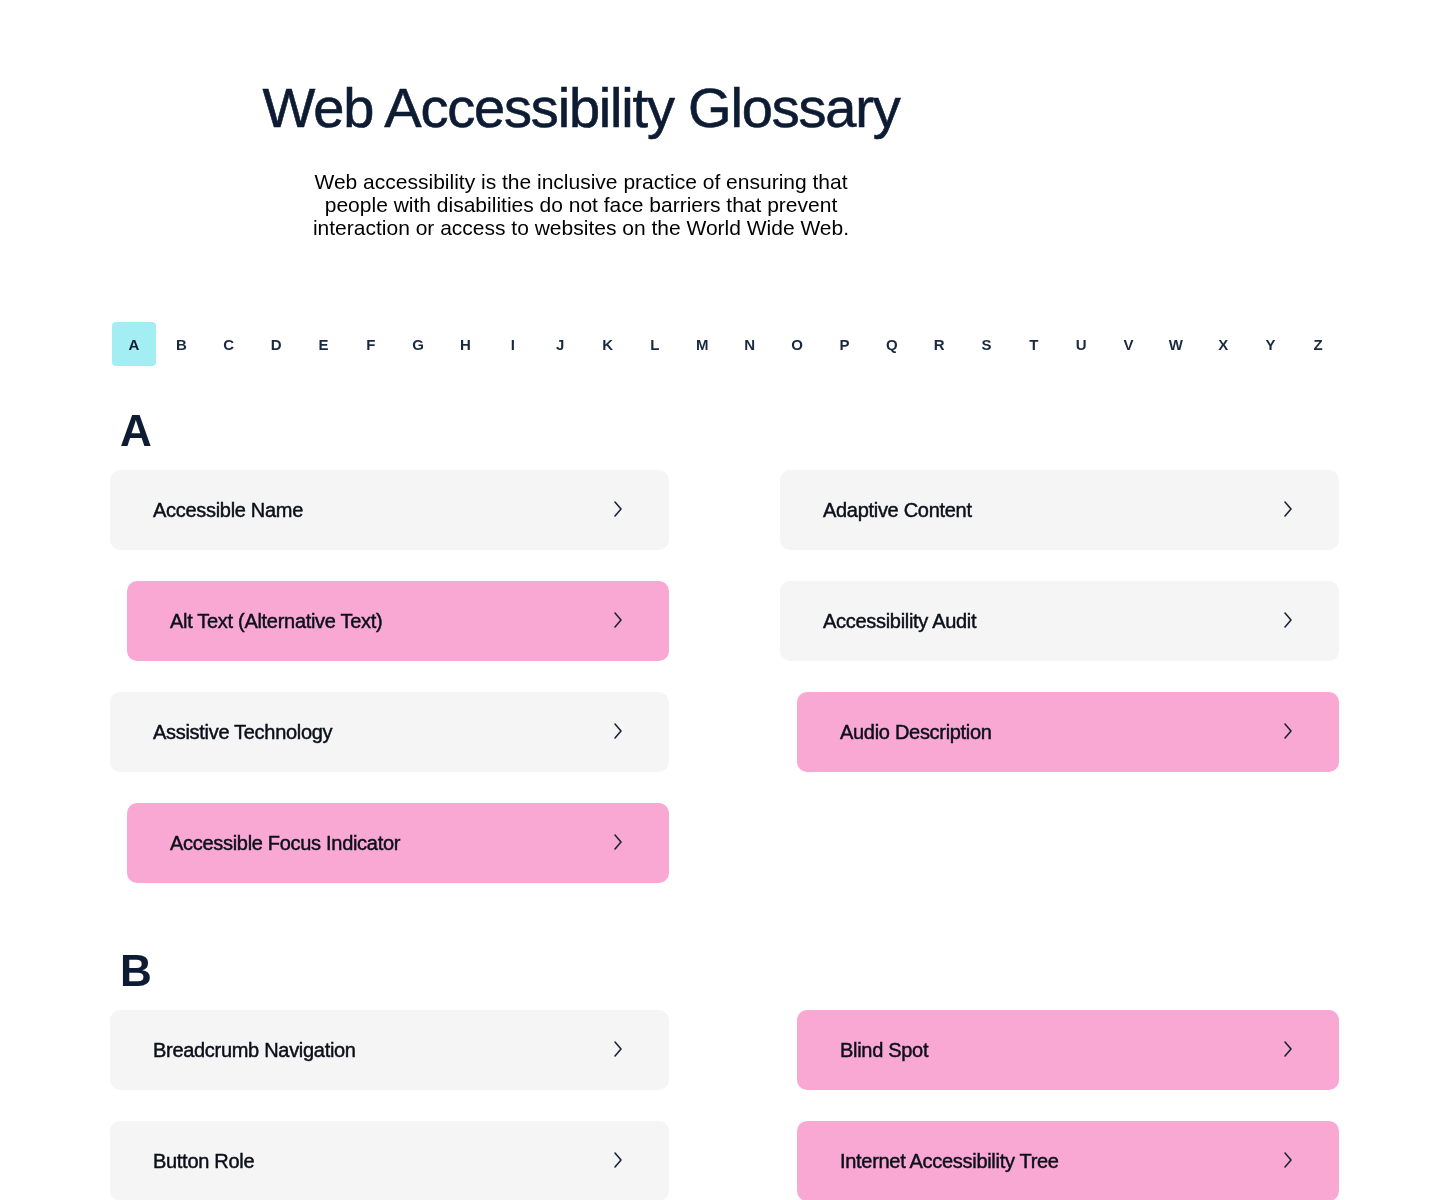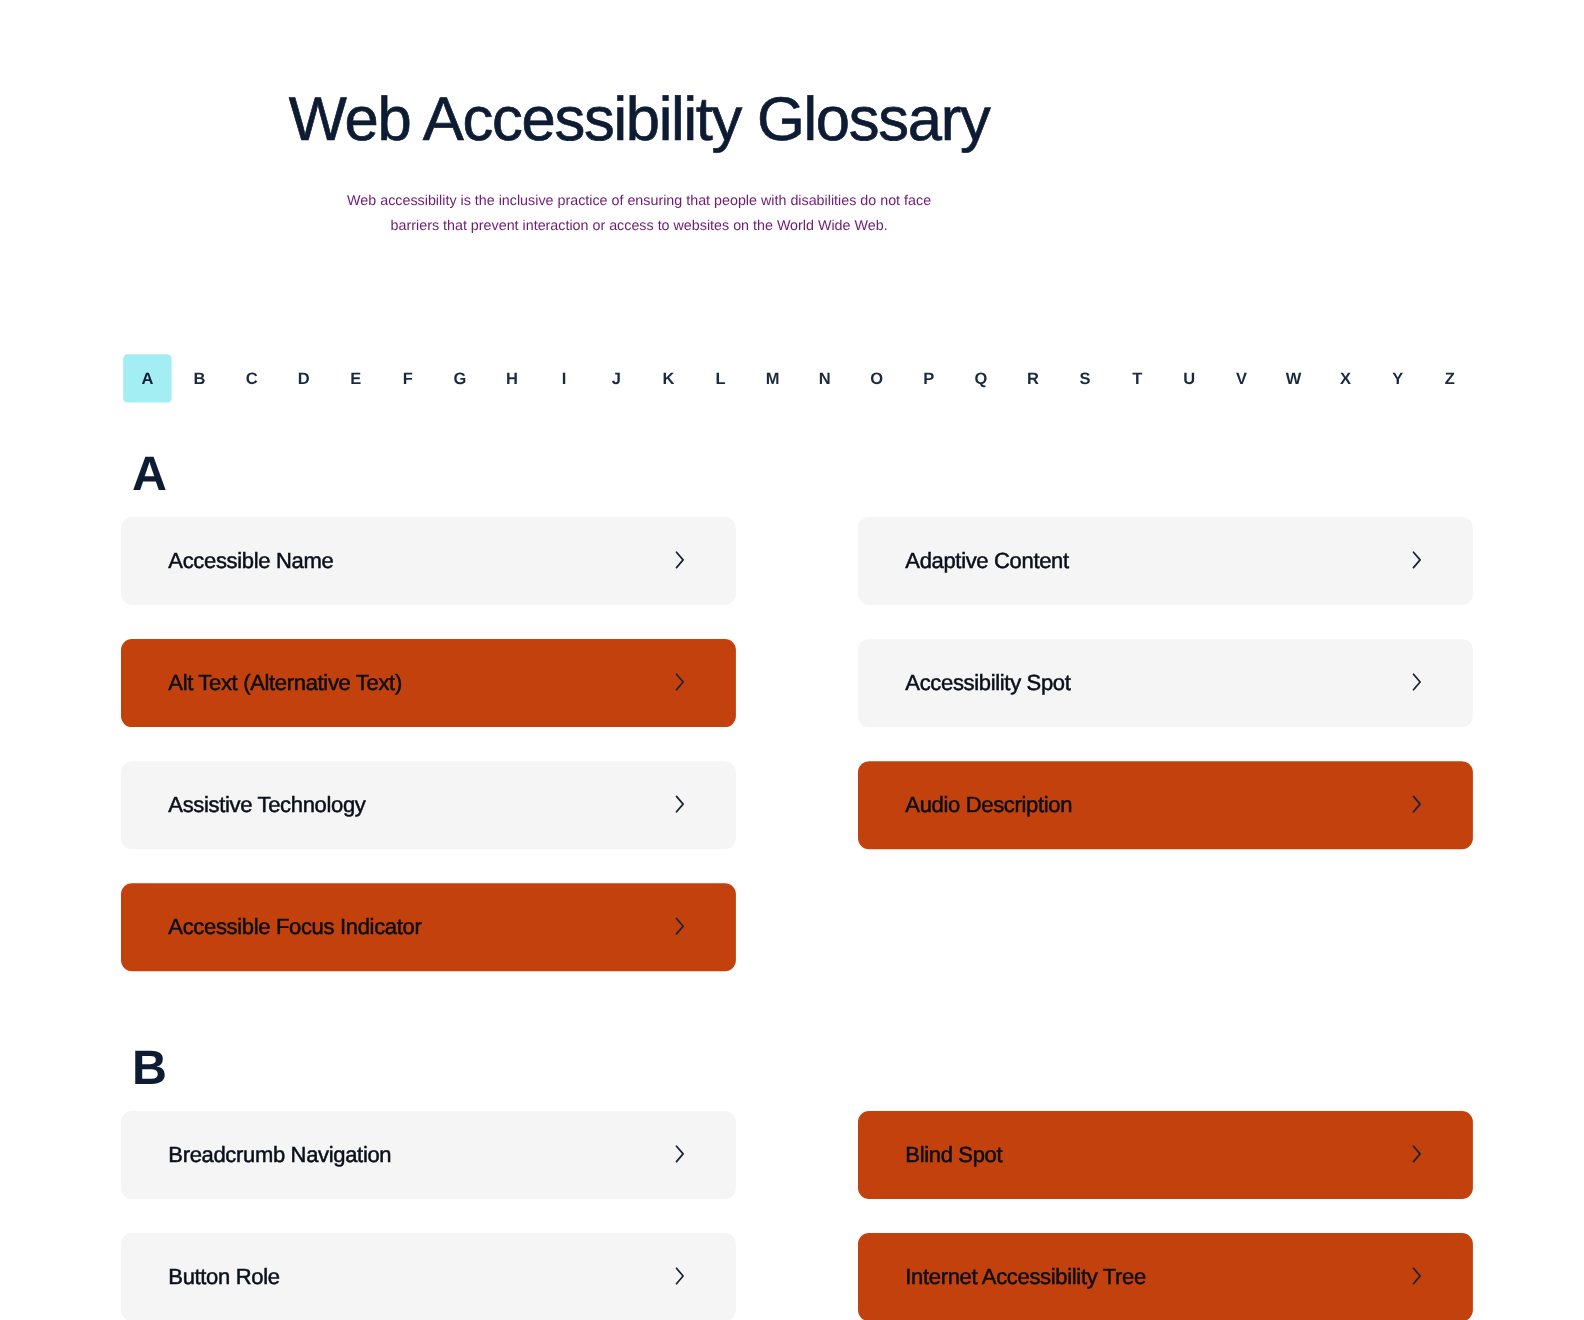--- a/index.html
+++ b/index.html
@@ -1,32 +1,32 @@
 <!DOCTYPE html>
 <html><head>
 <meta charset="utf-8">
 <style>
   * { box-sizing: border-box; margin: 0; padding: 0; }
   html, body { width: 1440px; height: 1200px; overflow: hidden; background: #ffffff; }
   body { font-family: "Liberation Sans", sans-serif; color: #0f1d36; position: relative; }
 
   .hero { position: absolute; top: 76px; left: 0; width: 1162px; text-align: center; }
   .hero h1 { font-size: 56px; font-weight: 400; letter-spacing: -1.2px; color: #0d1b33; line-height: 64px; -webkit-text-stroke: 0.6px #0d1b33; }
-  .hero p { margin: 30px auto 0; width: 560px; font-size: 13px; line-height: 23px; color: #701a75; }
+  .hero p { margin: 30px auto 0; width: 560px; font-size: 21px; line-height: 23px; color: #000000; }
 
   .alpha { position: absolute; top: 322px; left: 112px; width: 1228px; height: 44px; display: flex; justify-content: space-between; align-items: center; }
   .alpha .letter { width: 44px; height: 44px; display: flex; align-items: center; justify-content: center; font-size: 15px; font-weight: 700; color: #1b2940; border-radius: 4px; cursor: pointer; }
   .alpha .letter.active { background: #a3eef2; color: #0d1b33; }
 
   .section-head { position: absolute; left: 120px; font-size: 44px; font-weight: 700; color: #0d1b33; line-height: 50px; }
 
   .grid { position: absolute; left: 110px; width: 1229px; display: grid; grid-template-columns: 559px 559px; column-gap: 111px; row-gap: 31px; }
   .card { height: 80px; border-radius: 10px; display: flex; align-items: center; justify-content: space-between; padding: 0 44px 0 43px; cursor: pointer; }
   .card.light { background: #f5f5f6; }
-  .card.tint { background: #c2410c; }
+  .card.tint { background: #f9a8d4; margin-left: 17px; }
   .card .label { font-size: 20px; font-weight: 400; color: #0a0f19; letter-spacing: -0.3px; -webkit-text-stroke: 0.45px #0a0f19; }
   .card .chev { width: 14px; height: 20px; display: flex; align-items: center; justify-content: center; margin-top: -2px; }
 </style>
 </head>
 <body>
 
 <header class="hero">
   <h1>Web Accessibility Glossary</h1>
   <p>Web accessibility is the inclusive practice of ensuring that people with disabilities do not face barriers that prevent interaction or access to websites on the World Wide Web.</p>
 </header>
@@ -80,21 +80,21 @@
     </div>
     <div class="card tint">
       <span class="label">Alt Text (Alternative Text)</span>
       <span class="chev">
         <svg width="10" height="18" viewBox="0 0 10 18">
           <path d="M2 2 L8 9 L2 16" fill="none" stroke="#1a2435" stroke-width="1.6" stroke-linecap="round" stroke-linejoin="round"></path>
         </svg>
       </span>
     </div>
     <div class="card light">
-      <span class="label">Accessibility Spot</span>
+      <span class="label">Accessibility Audit</span>
       <span class="chev">
         <svg width="10" height="18" viewBox="0 0 10 18">
           <path d="M2 2 L8 9 L2 16" fill="none" stroke="#1a2435" stroke-width="1.6" stroke-linecap="round" stroke-linejoin="round"></path>
         </svg>
       </span>
     </div>
     <div class="card light">
       <span class="label">Assistive Technology</span>
       <span class="chev">
         <svg width="10" height="18" viewBox="0 0 10 18">

